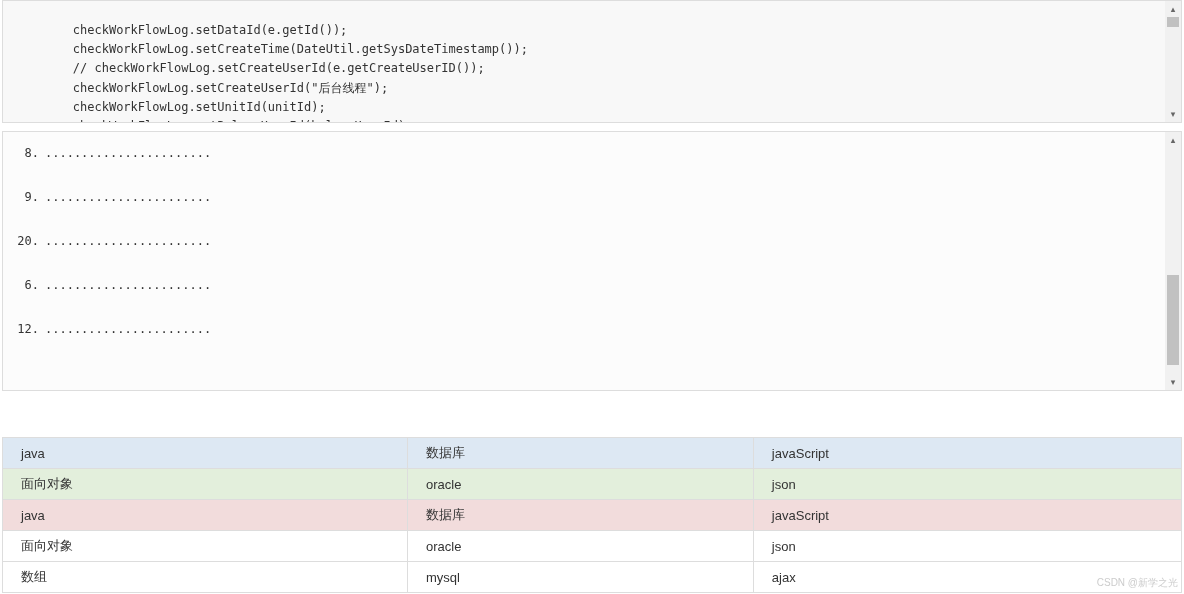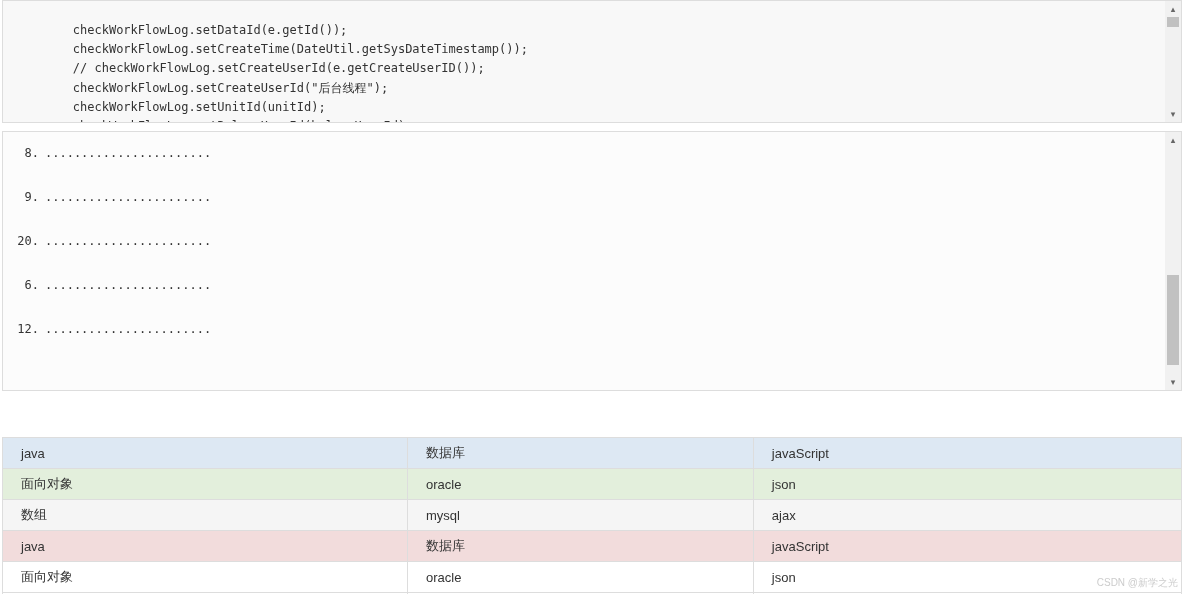--- a/index.html
+++ b/index.html
@@ -201,25 +201,20 @@
             <tr class="row-blue">
               <td>java</td>
               <td>数据库</td>
               <td>javaScript</td>
             </tr>
             <tr class="row-green">
               <td>面向对象</td>
               <td>oracle</td>
               <td>json</td>
             </tr>
-            <tr class="row-gray">
-              <td>数组</td>
-              <td>mysql</td>
-              <td>ajax</td>
-            </tr>
             <tr class="row-red">
               <td>java</td>
               <td>数据库</td>
               <td>javaScript</td>
             </tr>
             <tr class="row-white">
               <td>面向对象</td>
               <td>oracle</td>
               <td>json</td>
             </tr>

